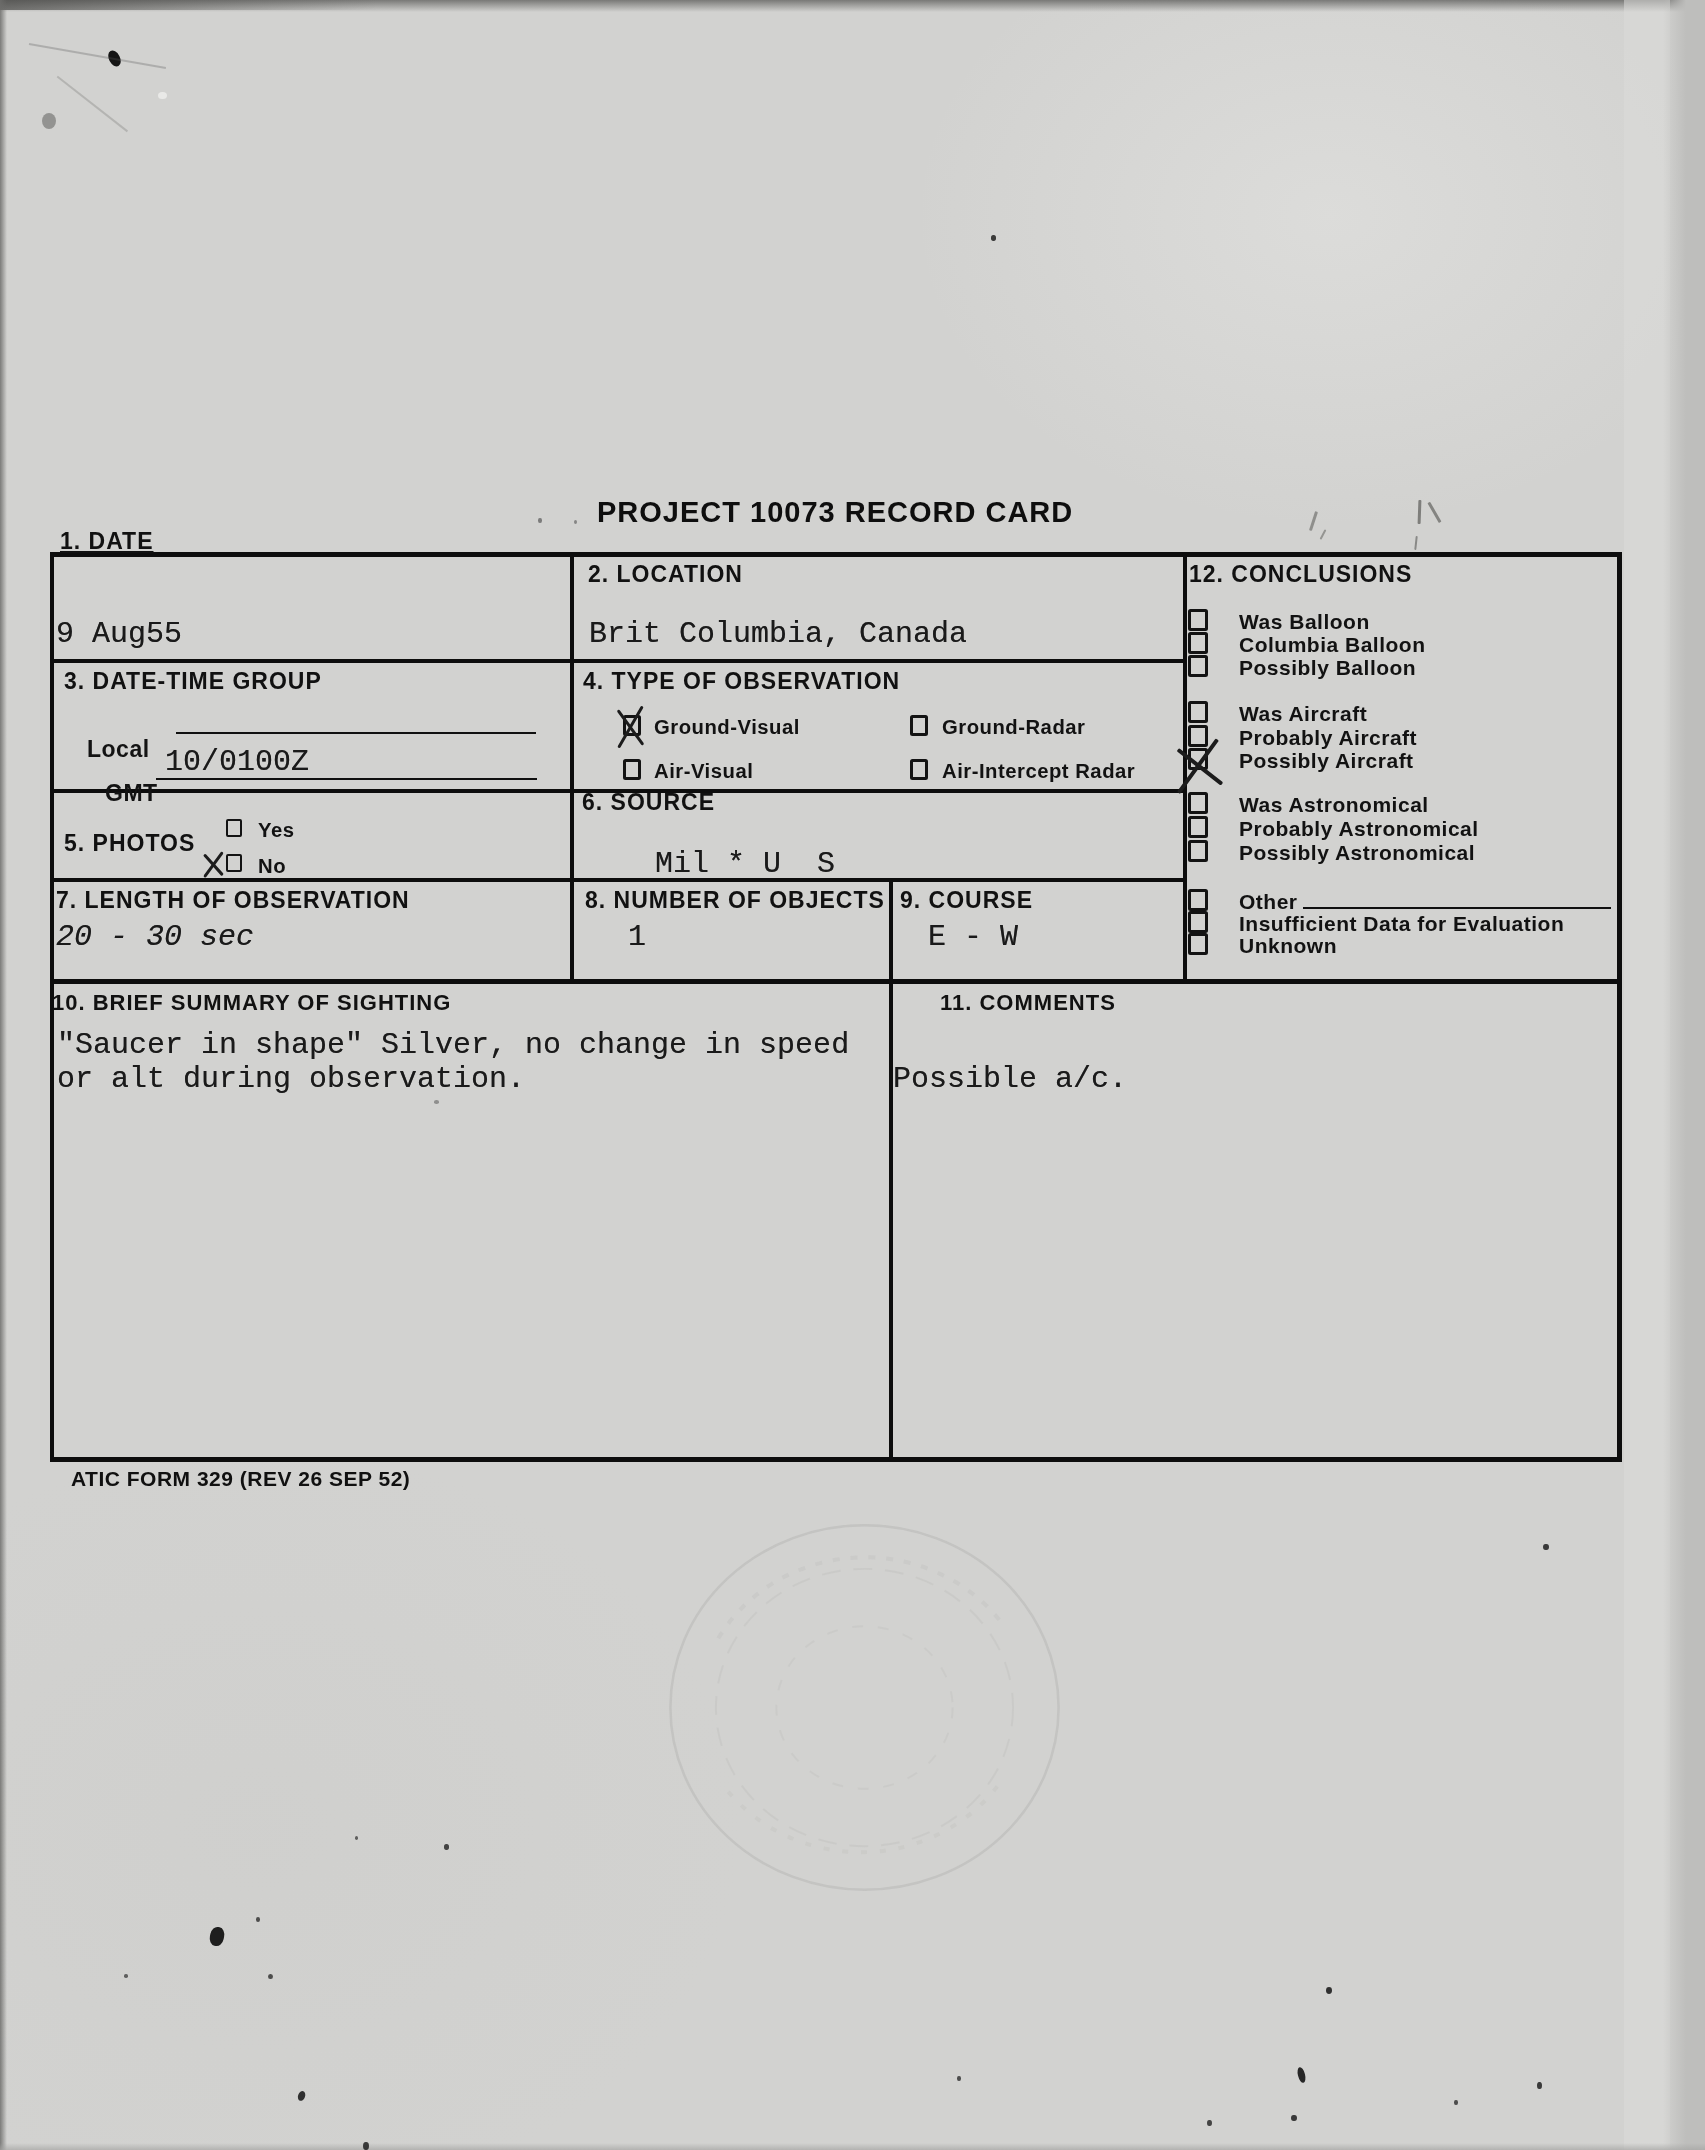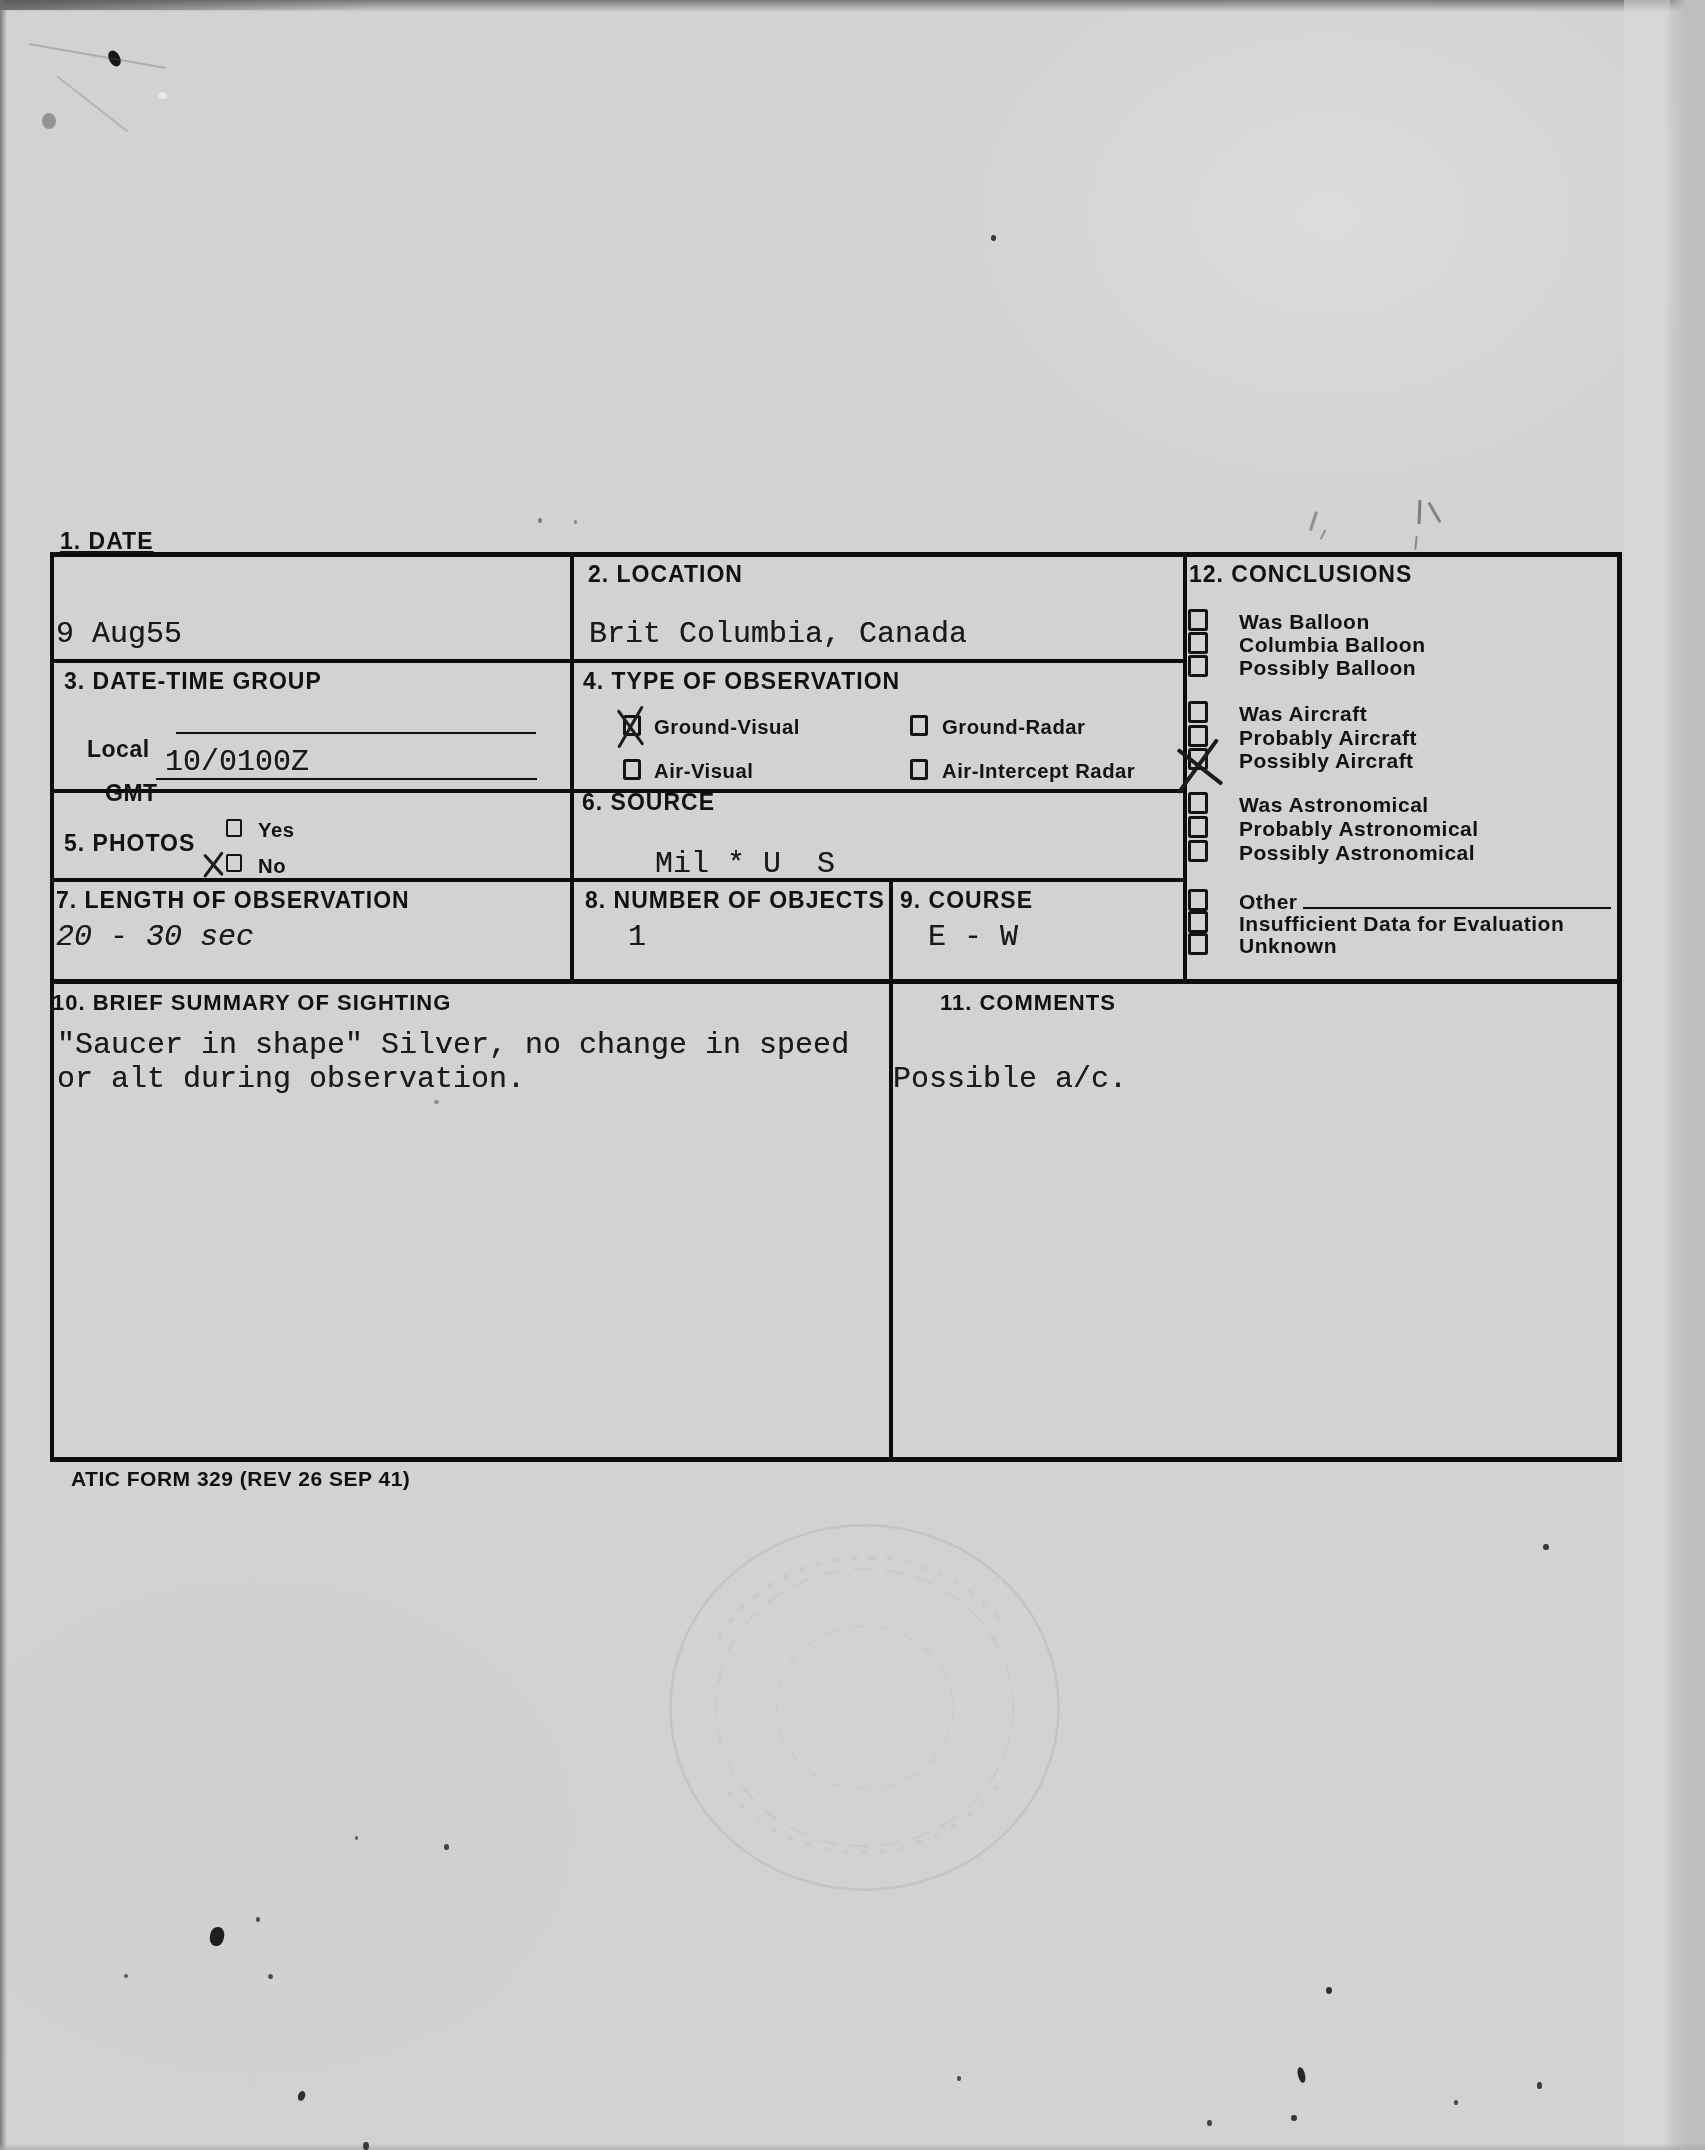--- a/index.html
+++ b/index.html
@@ -40,20 +40,21 @@
   <div class="abs" style="left:0;top:2143px;width:1705px;height:7.4px;background:linear-gradient(to top,#a6a6a4,rgba(170,170,168,0));opacity:.7;"></div>
 
   <svg class="abs" style="left:659px;top:1514px;" width="411" height="392" viewBox="0 0 830 790">
     <ellipse cx="415" cy="390" rx="392" ry="368" fill="none" stroke="#b6b6b4" stroke-width="5" opacity="0.5"></ellipse>
     <ellipse cx="415" cy="390" rx="300" ry="280" fill="none" stroke="#bcbcba" stroke-width="4" opacity="0.35" stroke-dasharray="38 26"></ellipse>
     <ellipse cx="415" cy="390" rx="178" ry="164" fill="none" stroke="#bcbcba" stroke-width="4" opacity="0.3" stroke-dasharray="22 30"></ellipse>
     <path d="M 120 250 A 340 320 0 0 1 700 230" fill="none" stroke="#b2b2b0" stroke-width="8" opacity="0.22" stroke-dasharray="14 22"></path>
     <path d="M 140 560 A 340 320 0 0 0 690 540" fill="none" stroke="#b2b2b0" stroke-width="8" opacity="0.2" stroke-dasharray="12 26"></path>
   </svg>
 
+  <div class="ftitle" style="left:597px;top:496px;">PROJECT 10073 RECORD CARD</div>
 
   <div class="bline" style="left:50px;top:552px;width:1571px;height:5px;"></div>
   <div class="bline" style="left:50px;top:1457px;width:1572px;height:4.5px;"></div>
   <div class="bline" style="left:50px;top:552px;width:4px;height:910px;"></div>
   <div class="bline" style="left:1617px;top:552px;width:4.5px;height:910px;"></div>
   <div class="bline" style="left:52px;top:659px;width:1135px;height:3.5px;"></div>
   <div class="bline" style="left:52px;top:789px;width:1135px;height:4px;"></div>
   <div class="bline" style="left:52px;top:878px;width:1135px;height:4px;"></div>
   <div class="bline" style="left:52px;top:979px;width:1567px;height:4.5px;"></div>
   <div class="bline" style="left:570px;top:552px;width:3.5px;height:431px;"></div>
@@ -139,21 +140,21 @@
   <div class="clabel" style="left:1239px;top:842px;">Possibly Astronomical</div>
 
   <span class="cbox-c" style="left:1188px;top:889px;"></span>
   <div class="clabel" style="left:1239px;top:891px;">Other</div>
   <div class="uline" style="left:1303px;top:907px;width:308px;"></div>
   <span class="cbox-c" style="left:1188px;top:911px;"></span>
   <div class="clabel" style="left:1239px;top:913px;">Insufficient Data for Evaluation</div>
   <span class="cbox-c" style="left:1188px;top:933px;"></span>
   <div class="clabel" style="left:1239px;top:935px;">Unknown</div>
 
-  <div class="footer" style="left:71px;top:1467px;">ATIC FORM 329 (REV 26 SEP 41)</div>
+  <div class="footer" style="left:71px;top:1467px;">ATIC FORM 329 (REV 26 SEP 52)</div>
 
   <div class="pencil" style="left:1312px;top:511px;width:2.5px;height:20px;transform:rotate(18deg);opacity:.6;"></div>
   <div class="pencil" style="left:1322px;top:529px;width:2px;height:11px;transform:rotate(28deg);opacity:.55;"></div>
   <div class="pencil" style="left:1418px;top:500px;width:2.5px;height:24px;transform:rotate(2deg);opacity:.75;"></div>
   <div class="pencil" style="left:1433px;top:501px;width:2.5px;height:23px;transform:rotate(-30deg);opacity:.7;"></div>
   <div class="pencil" style="left:1415px;top:536px;width:2px;height:14px;transform:rotate(6deg);opacity:.65;"></div>
   <div class="speck" style="left:538px;top:518px;width:3.5px;height:4.5px;opacity:.45;"></div>
   <div class="speck" style="left:574px;top:520px;width:3px;height:4px;opacity:.4;"></div>
 
   <div class="speck" style="left:109px;top:50px;width:11px;height:17px;transform:rotate(-28deg);background:#151515;"></div>

